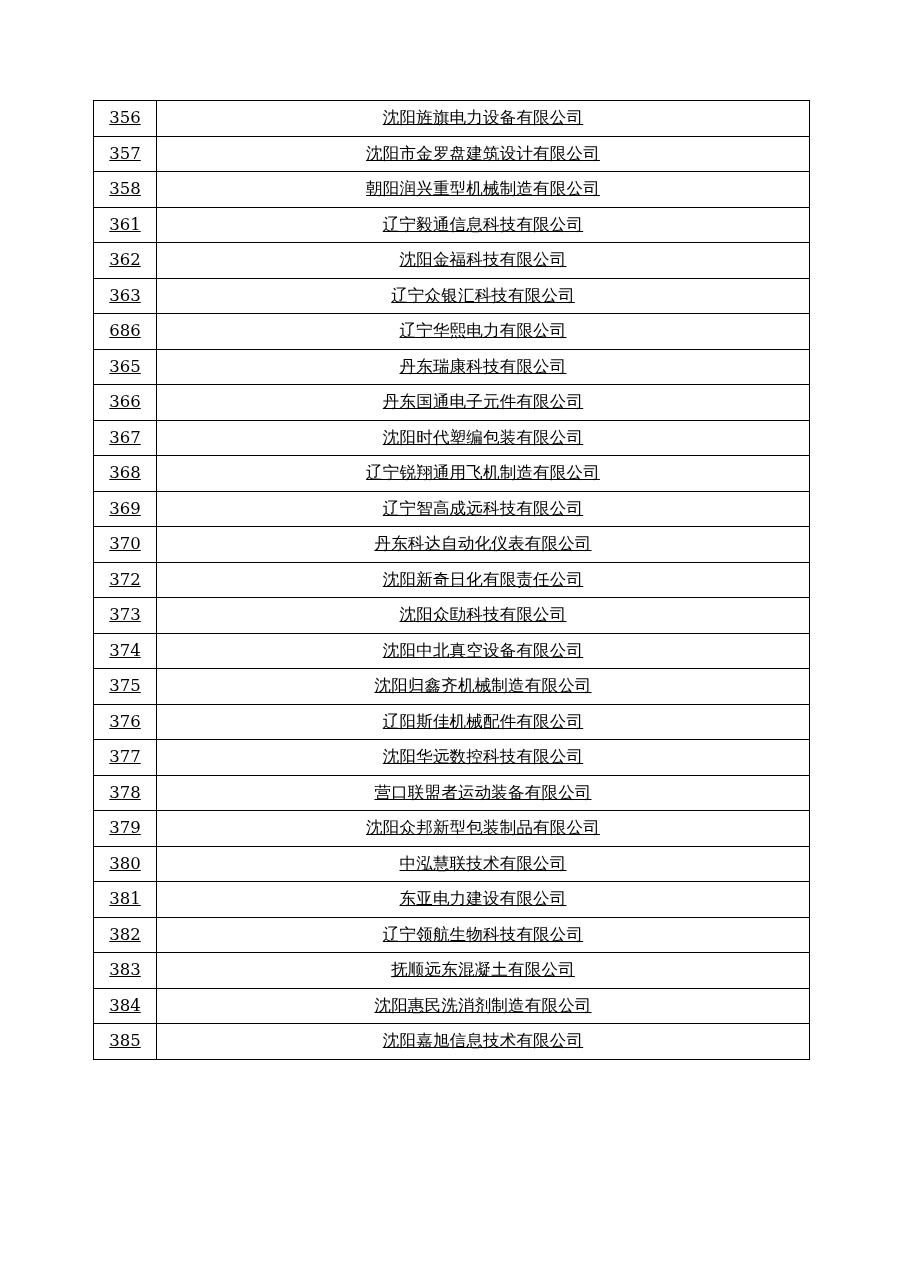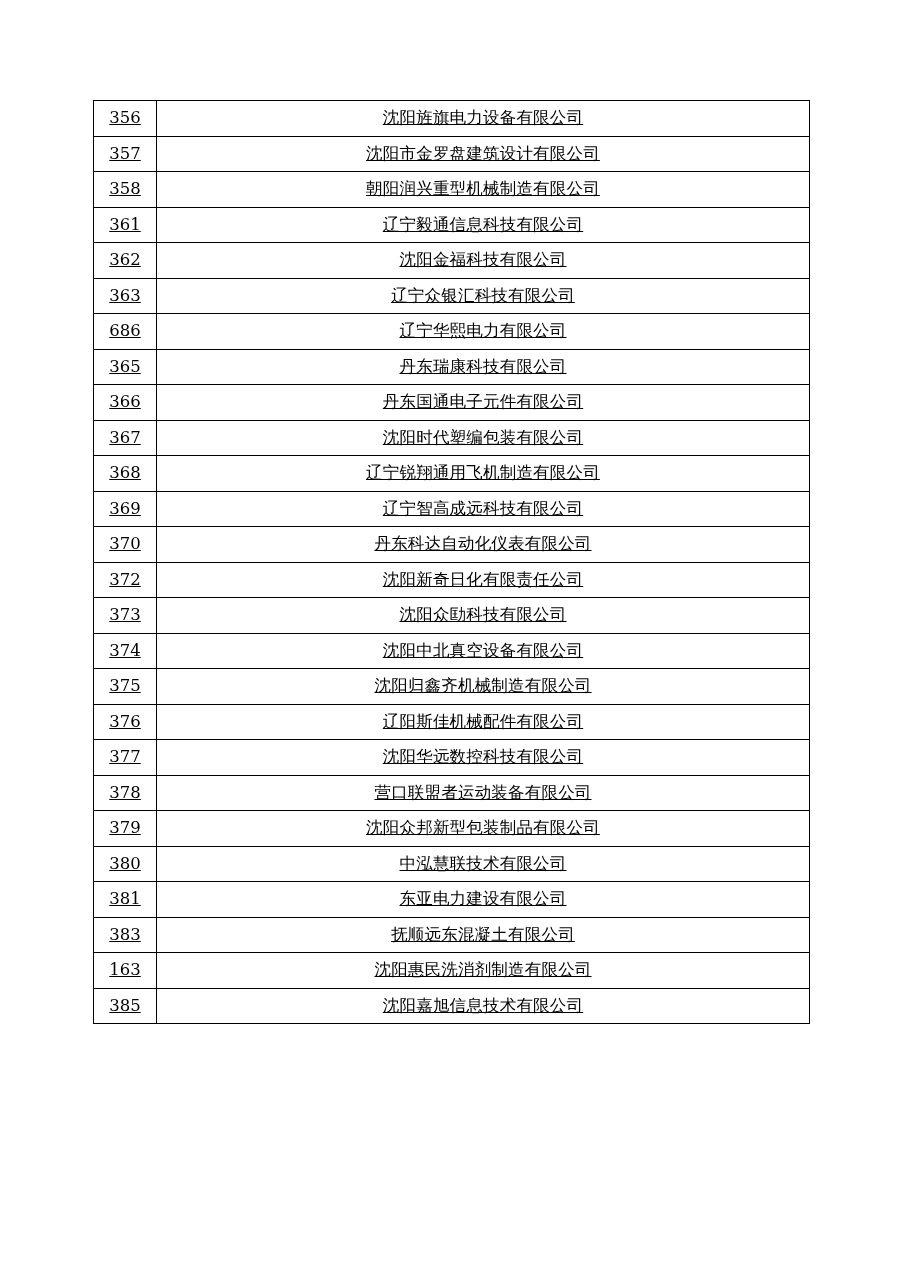--- a/index.html
+++ b/index.html
@@ -141,25 +141,29 @@
         </tr>
         <tr>
           <td class="col-index">380</td>
           <td class="col-name">中泓慧联技术有限公司</td>
         </tr>
         <tr>
           <td class="col-index">381</td>
           <td class="col-name">东亚电力建设有限公司</td>
         </tr>
         <tr>
+          <td class="col-index">382</td>
+          <td class="col-name">辽宁领航生物科技有限公司</td>
+        </tr>
+        <tr>
           <td class="col-index">383</td>
           <td class="col-name">抚顺远东混凝土有限公司</td>
         </tr>
         <tr>
-          <td class="col-index">163</td>
+          <td class="col-index">384</td>
           <td class="col-name">沈阳惠民洗消剂制造有限公司</td>
         </tr>
         <tr>
           <td class="col-index">385</td>
           <td class="col-name">沈阳嘉旭信息技术有限公司</td>
         </tr>
       </tbody>
   </table>
 </div>
 

